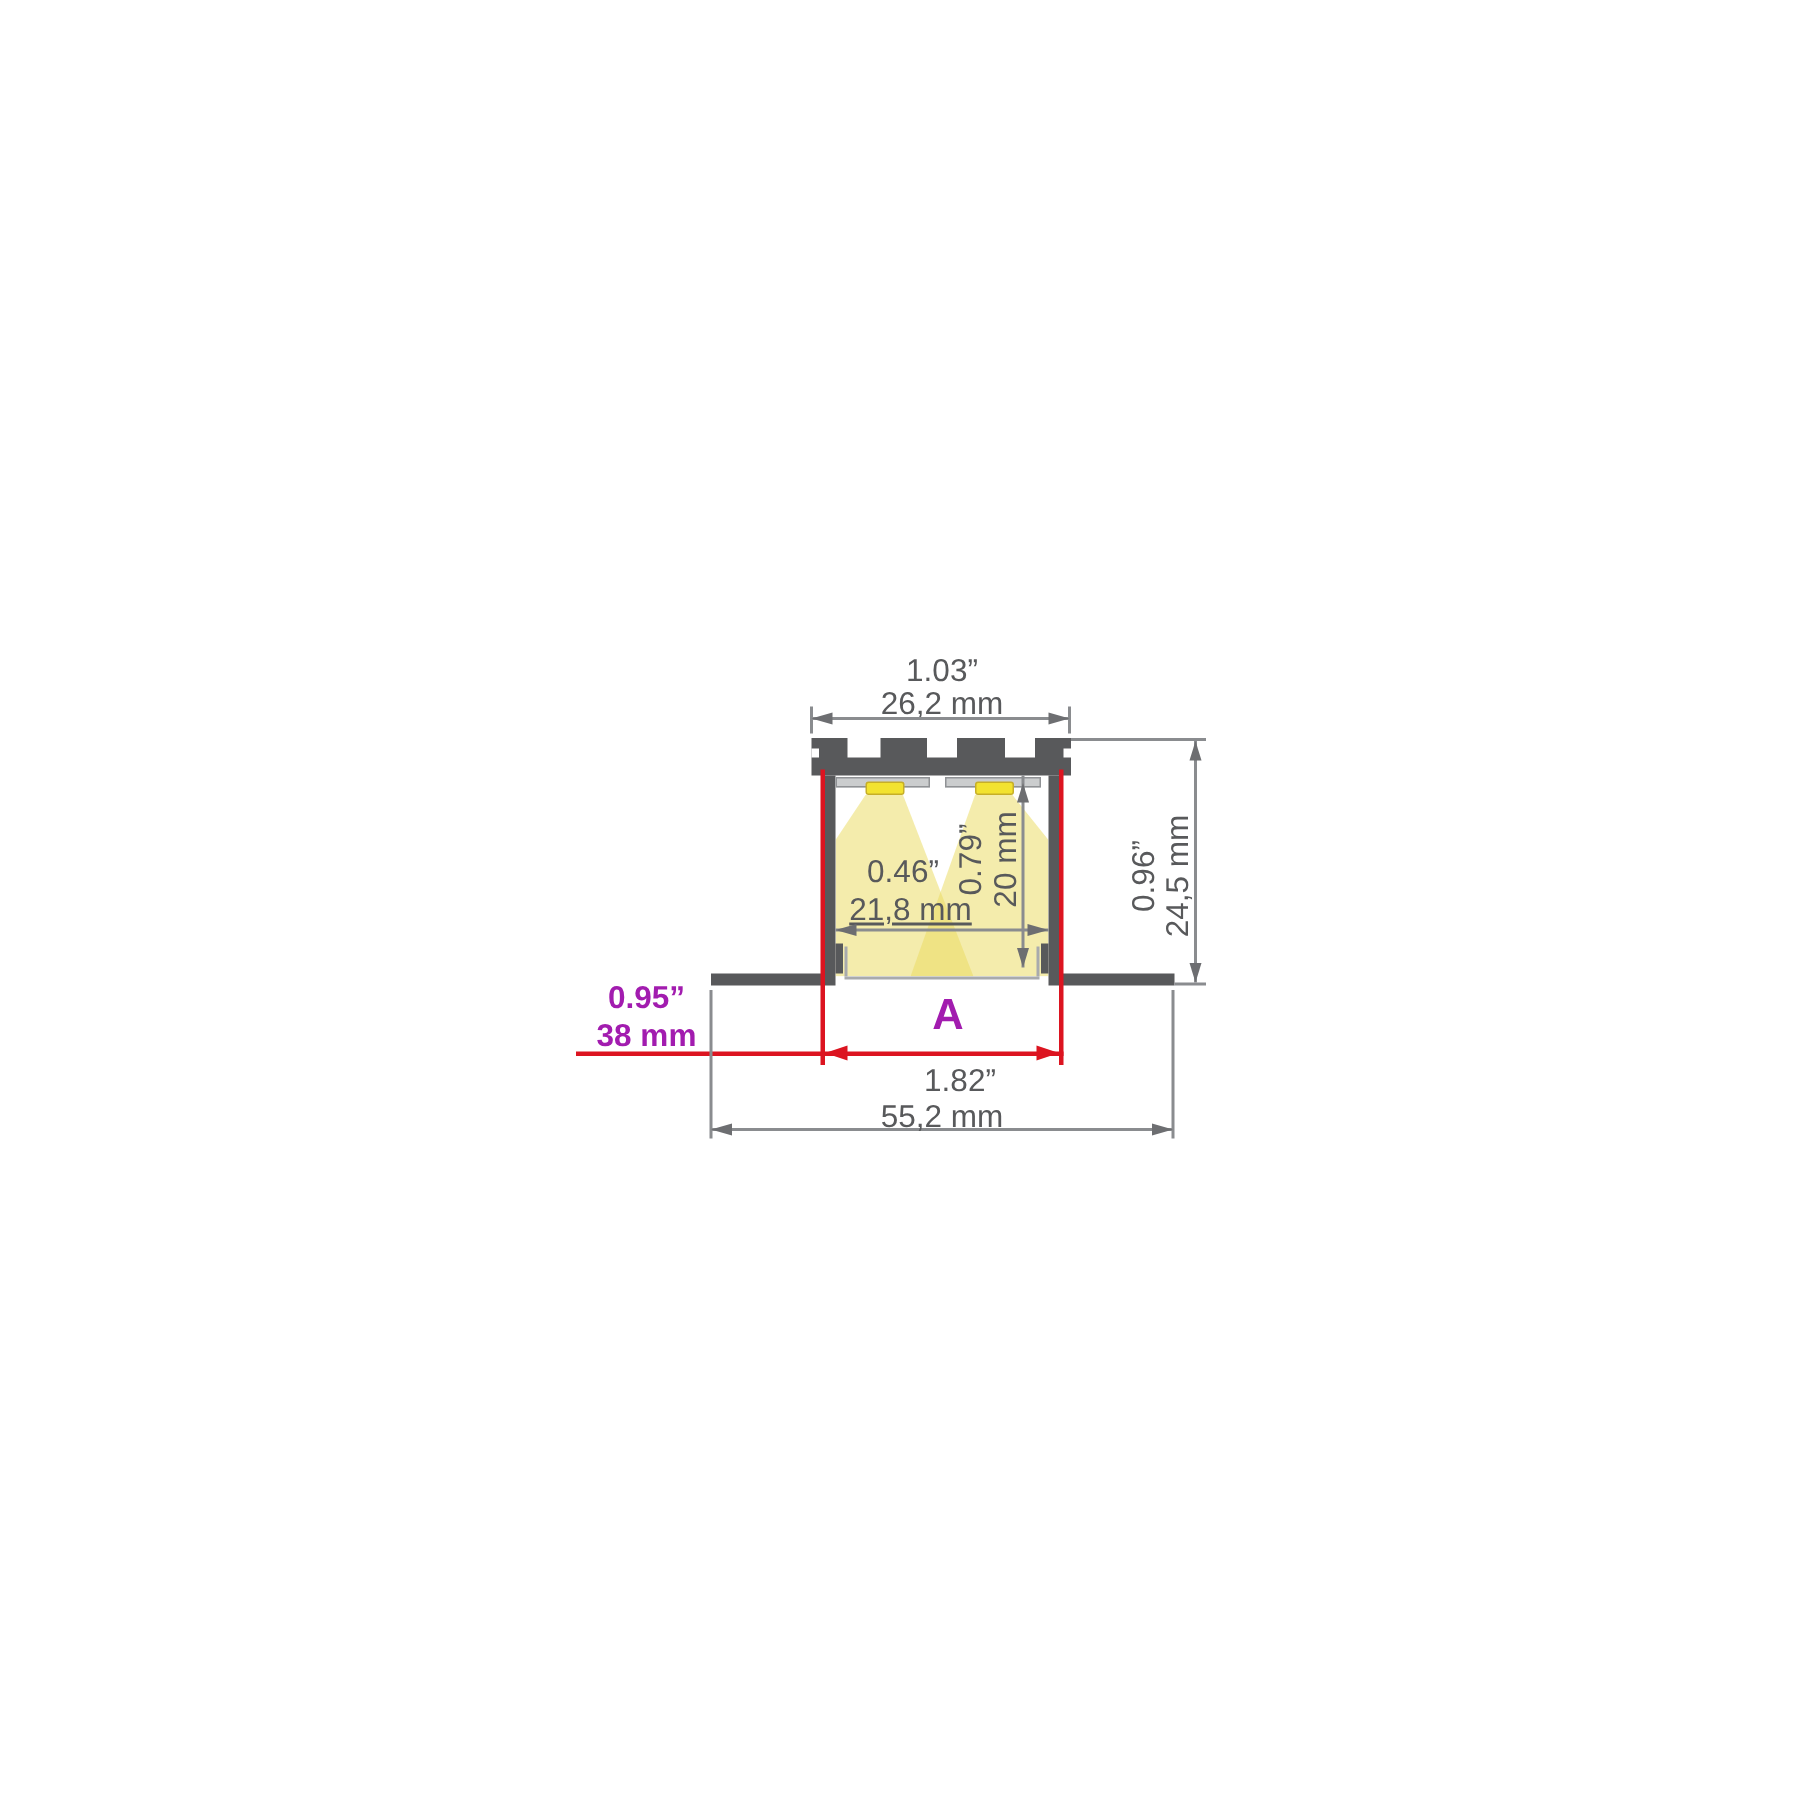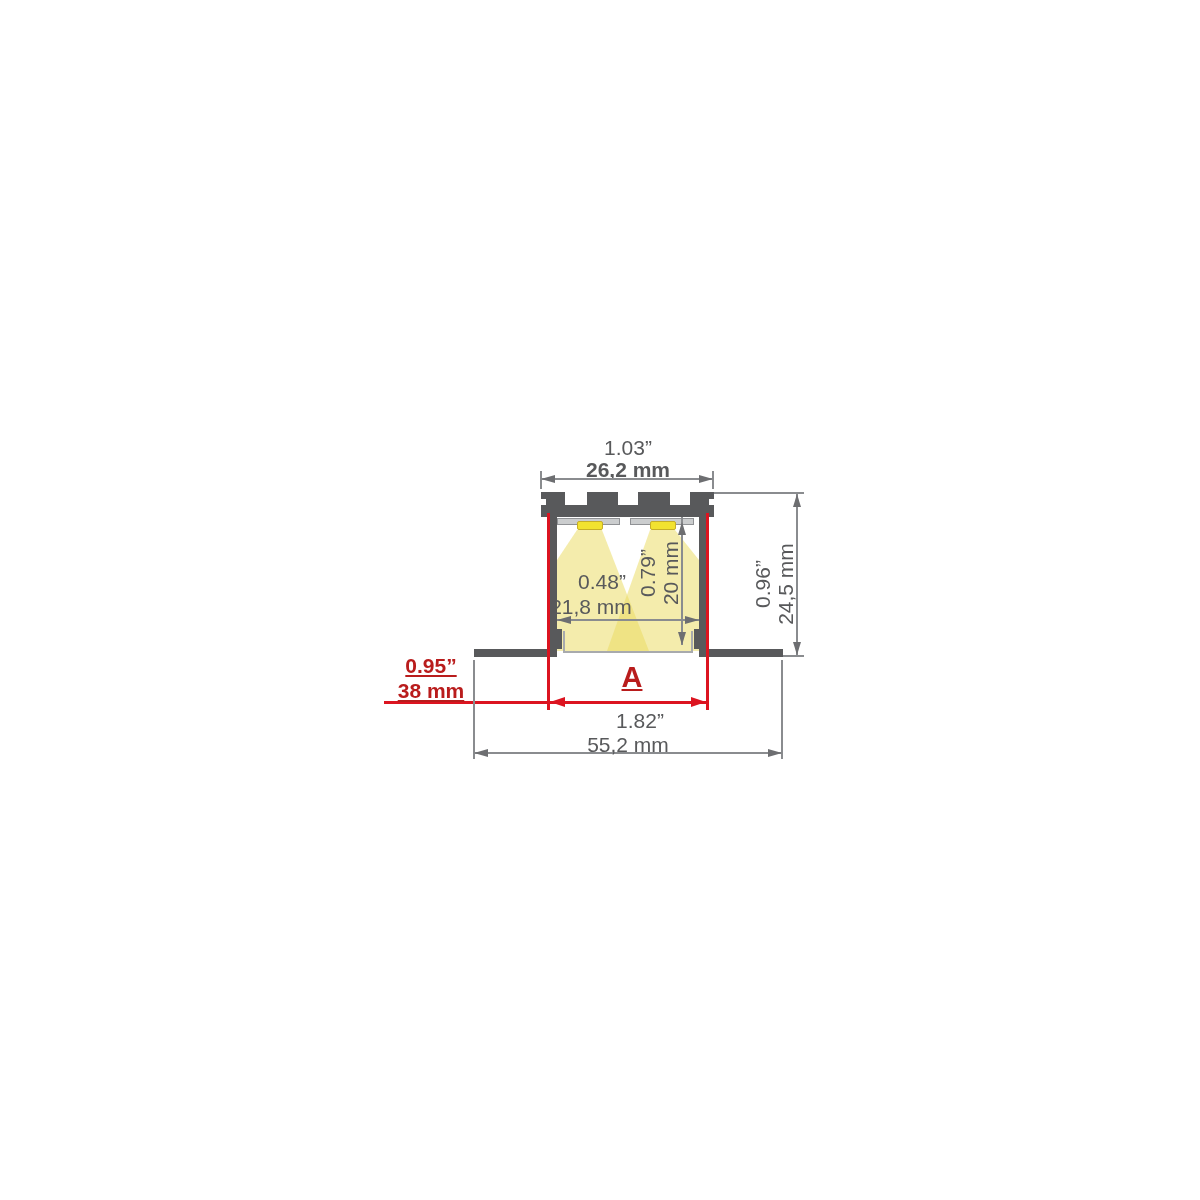--- a/index.html
+++ b/index.html
@@ -6,21 +6,21 @@
   #canvas{position:relative;width:1200px;height:1200px;background:#ffffff;overflow:hidden;
           font-family:"Liberation Sans",sans-serif;}
   .abs{position:absolute;}
   .body-part{position:absolute;background:#58595b;}
   .cut{position:absolute;background:#ffffff;}
   .lbl{position:absolute;width:200px;height:24px;text-align:center;
        font-size:21px;line-height:24px;color:#58595b;white-space:nowrap;}
   .lbl-rot{position:absolute;width:130px;height:24px;text-align:center;
        font-size:21px;line-height:24px;color:#58595b;white-space:nowrap;
        transform:rotate(-90deg);transform-origin:center center;}
-  .red-lbl{color:#b91c1c;font-weight:bold;text-decoration:underline;}
+  .red-lbl{color:#a21caf;font-weight:bold;}
   .dim-h{position:absolute;height:2px;background:#8a8c8f;}
   .dim-v{position:absolute;width:2px;background:#8a8c8f;}
   .red-line{position:absolute;background:#dc1420;}
   .arr{position:absolute;width:0;height:0;}
   .arr-left {border-top:4px solid transparent;border-bottom:4px solid transparent;border-right:14px solid #6d6e71;}
   .arr-right{border-top:4px solid transparent;border-bottom:4px solid transparent;border-left:14px solid #6d6e71;}
   .arr-up   {border-left:4px solid transparent;border-right:4px solid transparent;border-bottom:13px solid #6d6e71;}
   .arr-down {border-left:4px solid transparent;border-right:4px solid transparent;border-top:13px solid #6d6e71;}
   .arr-red-left {border-top:5px solid transparent;border-bottom:5px solid transparent;border-right:15px solid #dc1420;}
   .arr-red-right{border-top:5px solid transparent;border-bottom:5px solid transparent;border-left:15px solid #dc1420;}
@@ -59,29 +59,29 @@
   <div class="diff" style="left:563px;top:631px;width:2px;height:20px;"></div>
   <div class="diff" style="left:691px;top:631px;width:2px;height:20px;"></div>
   <div class="diff" style="left:563px;top:651px;width:130px;height:2px;"></div>
 
   <div class="pcb" style="left:557px;top:518px;width:63px;height:7px;"></div>
   <div class="pcb" style="left:630px;top:518px;width:64px;height:7px;"></div>
   <div class="led" style="left:577px;top:521px;width:26px;height:9px;"></div>
   <div class="led" style="left:650px;top:521px;width:26px;height:9px;"></div>
 
   <div class="lbl" style="left:528px;top:436px;">1.03”</div>
-  <div class="lbl" style="left:528px;top:458px;font-weight:bold;">26,2 mm</div>
+  <div class="lbl" style="left:528px;top:458px;">26,2 mm</div>
   <div class="dim-v" style="left:540px;top:471px;height:18px;"></div>
   <div class="dim-v" style="left:712px;top:471px;height:18px;"></div>
   <div class="dim-h" style="left:541px;top:478px;width:172px;"></div>
   <div class="arr arr-left" style="left:541px;top:475px;"></div>
   <div class="arr arr-right" style="left:699px;top:475px;"></div>
 
-  <div class="lbl" style="left:502px;top:570px;">0.48”</div>
-  <div class="lbl" style="left:491px;top:595px;">21,8 mm</div>
+  <div class="lbl" style="left:502px;top:570px;">0.46”</div>
+  <div class="lbl" style="left:507px;top:595px;text-decoration:underline;">21,8 mm</div>
   <div class="dim-h" style="left:557px;top:619px;width:142px;"></div>
   <div class="arr arr-left" style="left:557px;top:616px;"></div>
   <div class="arr arr-right" style="left:685px;top:616px;"></div>
 
   <div class="lbl-rot" style="left:583px;top:561px;">0.79”</div>
   <div class="lbl-rot" style="left:606px;top:561px;">20 mm</div>
   <div class="dim-v" style="left:681px;top:517px;height:128px;"></div>
   <div class="arr arr-up" style="left:678px;top:522px;"></div>
   <div class="arr arr-down" style="left:678px;top:632px;"></div>
 

